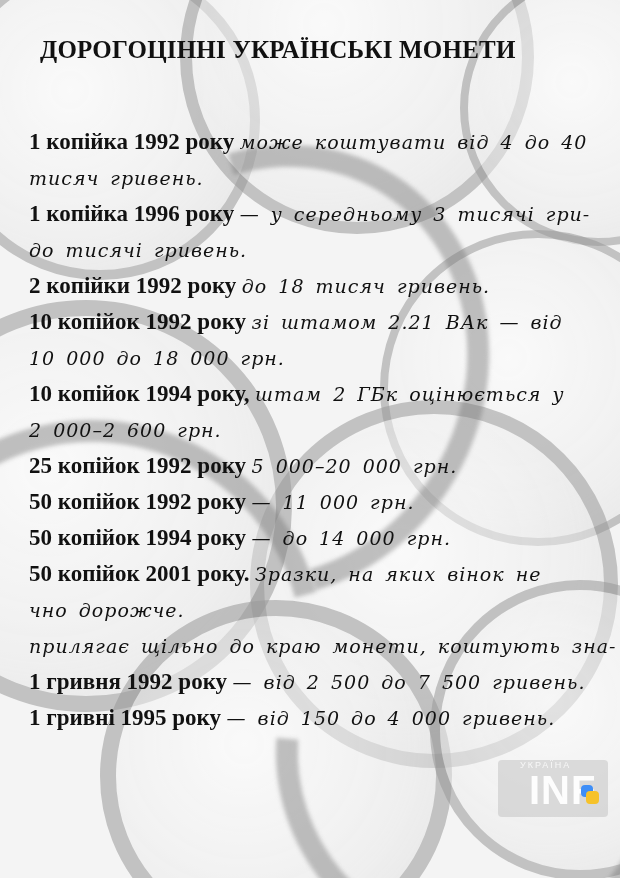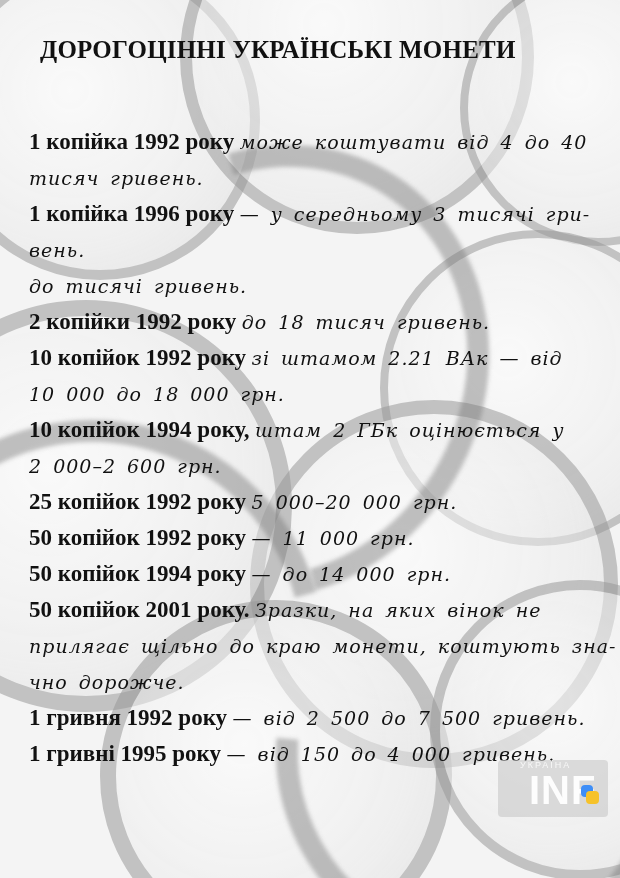--- a/index.html
+++ b/index.html
@@ -68,33 +68,32 @@
   <div class="arc" style="left:280px;top:560px;width:340px;height:360px;transform:rotate(140deg);"></div>
 </div>
 
 <div class="content">
   <div class="title">ДОРОГОЦІННІ УКРАЇНСЬКІ МОНЕТИ</div>
 
   <div class="entries">
     <div class="line"><span class="b">1 копійка 1992 року</span> <span class="i">може коштувати від 4 до 40</span></div>
     <div class="line"><span class="i">тисяч гривень.</span></div>
     <div class="line"><span class="b">1 копійка 1996 року</span> <span class="i">— у середньому 3 тисячі гри-</span></div>
-    <div class="line"><span class="i">вень.</span></div>
     <div class="line"><span class="i">до тисячі гривень.</span></div>
     <div class="line"><span class="b">2 копійки 1992 року</span> <span class="i">до 18 тисяч гривень.</span></div>
     <div class="line"><span class="b">10 копійок 1992 року</span> <span class="i">зі штамом 2.21 ВАк — від</span></div>
     <div class="line"><span class="i">10 000 до 18 000 грн.</span></div>
     <div class="line"><span class="b">10 копійок 1994 року,</span> <span class="i">штам 2 ГБк оцінюється у</span></div>
     <div class="line"><span class="i">2 000–2 600 грн.</span></div>
     <div class="line"><span class="b">25 копійок 1992 року</span> <span class="i">5 000–20 000 грн.</span></div>
     <div class="line"><span class="b">50 копійок 1992 року</span> <span class="i">— 11 000 грн.</span></div>
     <div class="line"><span class="b">50 копійок 1994 року</span> <span class="i">— до 14 000 грн.</span></div>
     <div class="line"><span class="b">50 копійок 2001 року.</span> <span class="i">Зразки, на яких вінок не</span></div>
+    <div class="line"><span class="i">чно дорожче.</span></div>
     <div class="line"><span class="i">прилягає щільно до краю монети, коштують зна-</span></div>
-    <div class="line"><span class="i">чно дорожче.</span></div>
     <div class="line"><span class="b">1 гривня 1992 року</span> <span class="i">— від 2 500 до 7 500 гривень.</span></div>
     <div class="line"><span class="b">1 гривні 1995 року</span> <span class="i">—  від 150 до 4 000 гривень.</span></div>
   </div>
 </div>
 
 <div class="logo">
   <span class="small">УКРАЇНА</span>
   <span class="brand">INF</span>
   <span class="dot-blue"></span>
   <span class="dot-yellow"></span>

